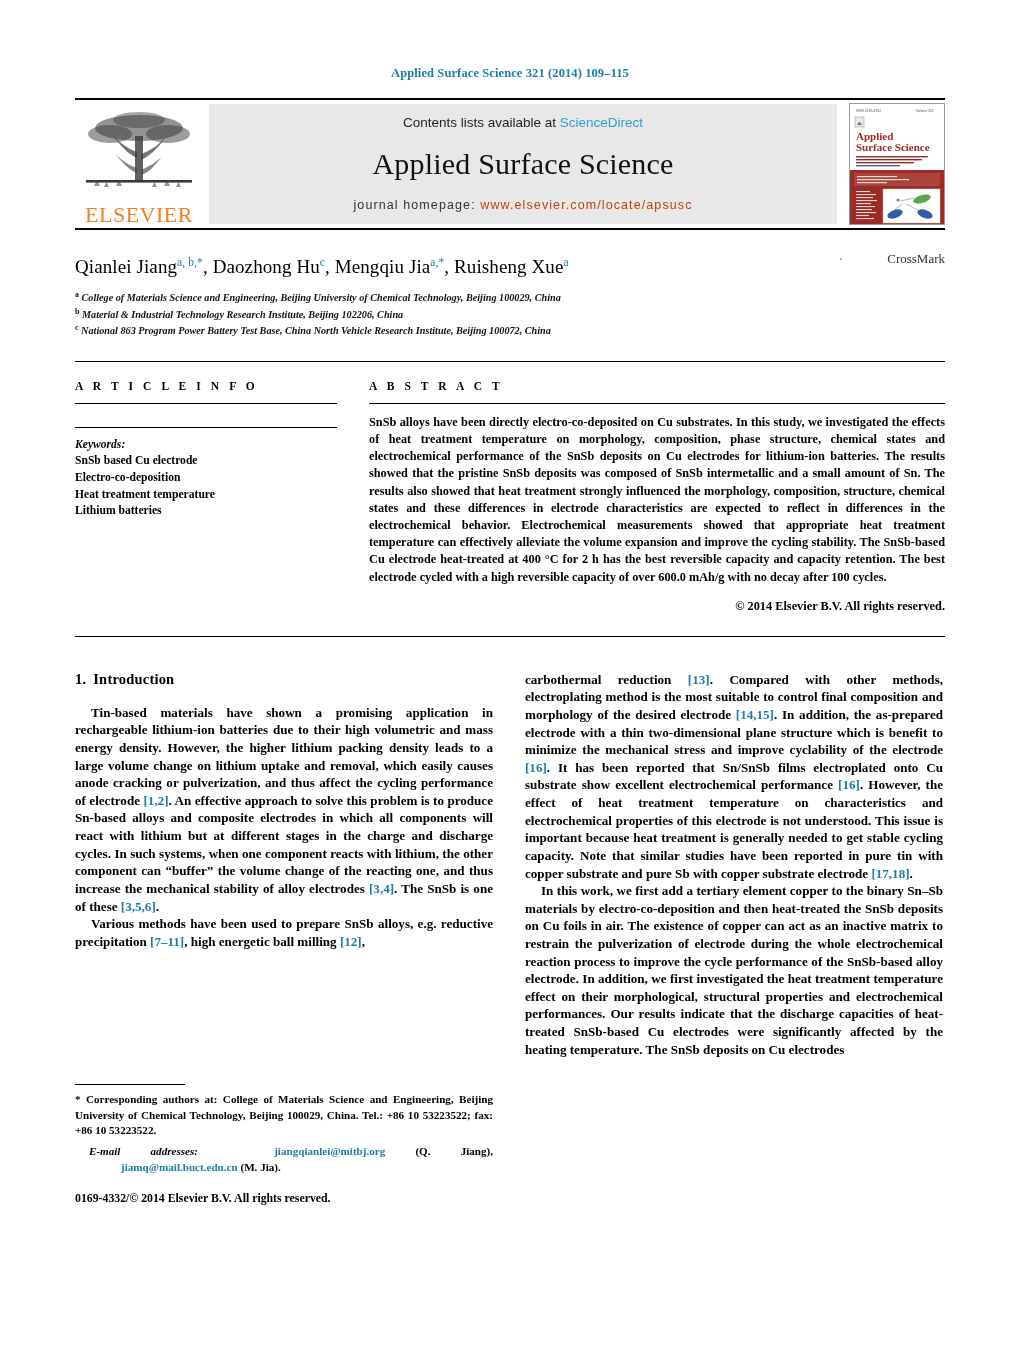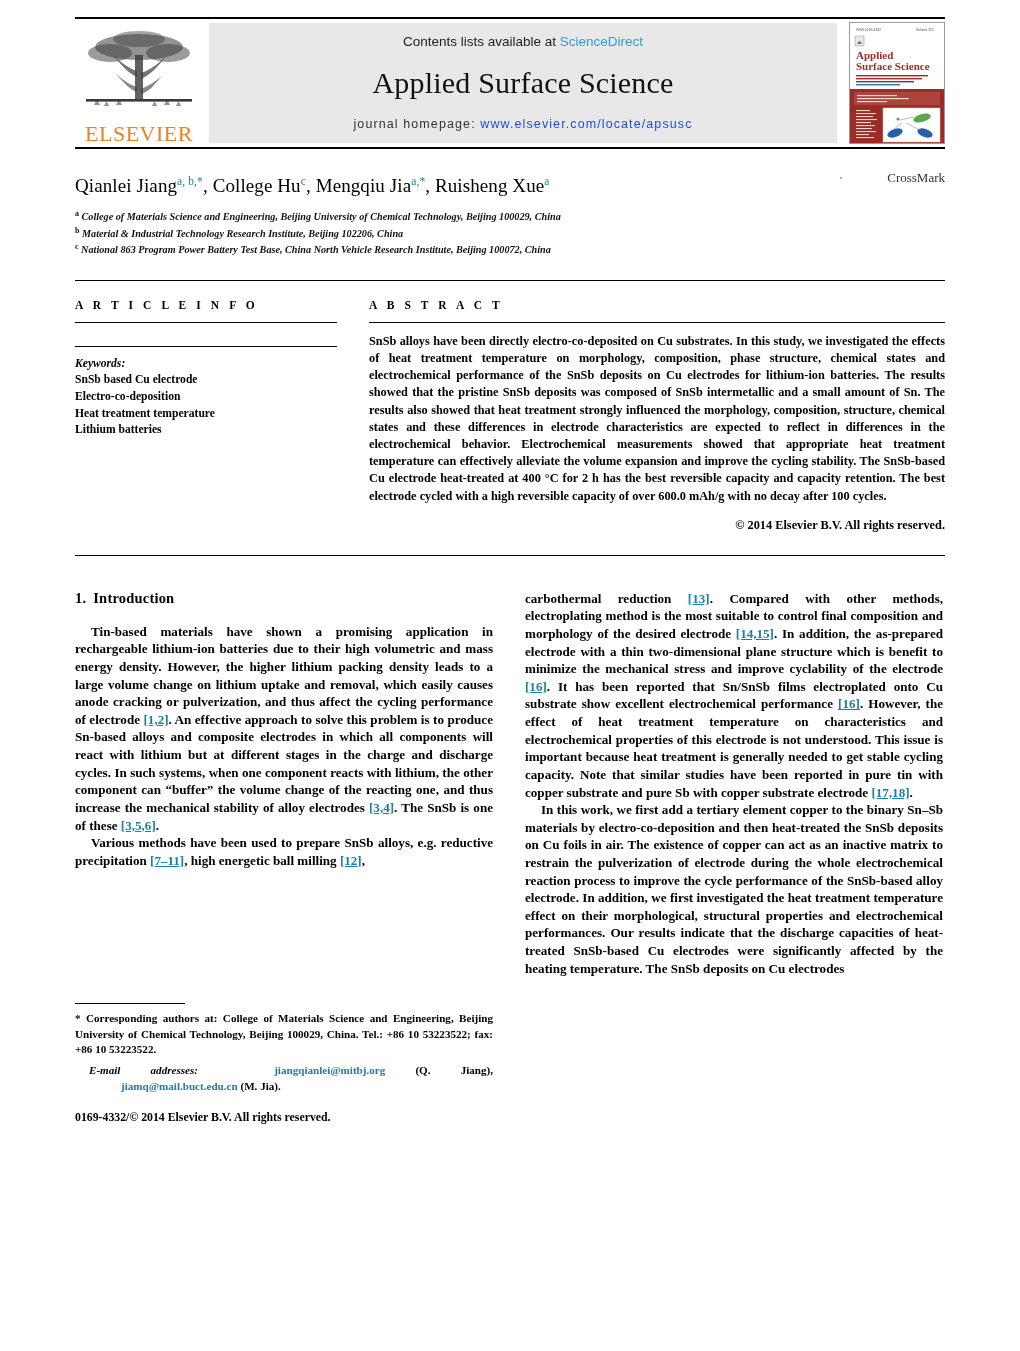--- a/index.html
+++ b/index.html
@@ -76,21 +76,21 @@
     font-size: 30px;
     letter-spacing: .2px;
     color: #111;
   }
   .homepage-line {
     font-size: 12.5px;
     font-family: "Liberation Sans", sans-serif;
     color: #333;
     letter-spacing: 1.1px;
   }
-  .homepage-line .url { color: #1d4ed8; letter-spacing: 1.1px; }
+  .homepage-line .url { color: #c2410c; letter-spacing: 1.1px; }
   .cover-thumb {
     width: 94px;
     flex: none;
     margin: 3px 0 3px 4px;
     border: 1px solid #999;
     background: #a16207;
     position: relative;
     overflow: hidden;
   }
 
@@ -187,21 +187,21 @@
   h2.section-title .num { margin-right: 7px; }
   p.para {
     margin: 0;
     font-size: 13.1px;
     line-height: 1.345;
     text-align: justify;
     text-indent: 16px;
     font-weight: bold;
   }
   p.para.noindent { text-indent: 0; }
-  .cite { color: #1a7fa8; text-decoration: underline; }
+  .cite { color: #1a7fa8; }
   .footnote-block {
     position: absolute;
     bottom: 16px;
     left: 0;
     width: 418px;
   }
   .footnote-rule {
     border-top: 1px solid #000;
     width: 110px;
     margin-bottom: 7px;
@@ -220,20 +220,21 @@
     line-height: 1.42;
     font-weight: bold;
   }
   .doi-block .doi { color: #1a7fa8; }
 </style>
 </head>
 <body>
 
 <div class="page">
 
+  <div class="running-head">Applied Surface Science 321 (2014) 109–115</div>
 
   <div class="masthead">
 
     <div class="elsevier-logo">
       <div class="tree-wrap">
         <svg viewBox="0 0 118 92" width="118" height="92" aria-hidden="true">
           <g fill="#3a3a3a">
             <ellipse cx="59" cy="20" rx="44" ry="13" opacity=".55"></ellipse>
             <ellipse cx="30" cy="26" rx="22" ry="9" opacity=".5"></ellipse>
             <ellipse cx="88" cy="26" rx="22" ry="9" opacity=".5"></ellipse>
@@ -329,21 +330,21 @@
         <circle cx="22" cy="22" r="20" fill="#1c8fd0"></circle>
         <circle cx="22" cy="22" r="14.5" fill="#ffffff"></circle>
         <path d="M14 10 h16 v24 l-8 -6 l-8 6 Z" fill="#d8422d"></path>
         <path d="M20 10 h4 v22 l-2 -1.6 l-2 1.6 Z" fill="#ffffff"></path>
       </svg>
       <span class="crossmark-label">CrossMark</span>
     </div>
 
 
     <div class="authors">
-      <span>Qianlei Jiang</span><sup>a, b,*</sup><span>, </span><span>College Hu</span><sup>c</sup><span>, </span><span>Mengqiu Jia</span><sup>a,*</sup><span>, </span><span>Ruisheng Xue</span><sup>a</sup>
+      <span>Qianlei Jiang</span><sup>a, b,*</sup><span>, </span><span>Daozhong Hu</span><sup>c</sup><span>, </span><span>Mengqiu Jia</span><sup>a,*</sup><span>, </span><span>Ruisheng Xue</span><sup>a</sup>
     </div>
 
     <div class="affil">
       <div><sup>a</sup> <span>College of Materials Science and Engineering, Beijing University of Chemical Technology, Beijing 100029, China</span></div>
       <div><sup>b</sup> <span>Material &amp; Industrial Technology Research Institute, Beijing 102206, China</span></div>
       <div><sup>c</sup> <span>National 863 Program Power Battery Test Base, China North Vehicle Research Institute, Beijing 100072, China</span></div>
     </div>
   </div>
 
   <div class="info-rule-top"></div>

